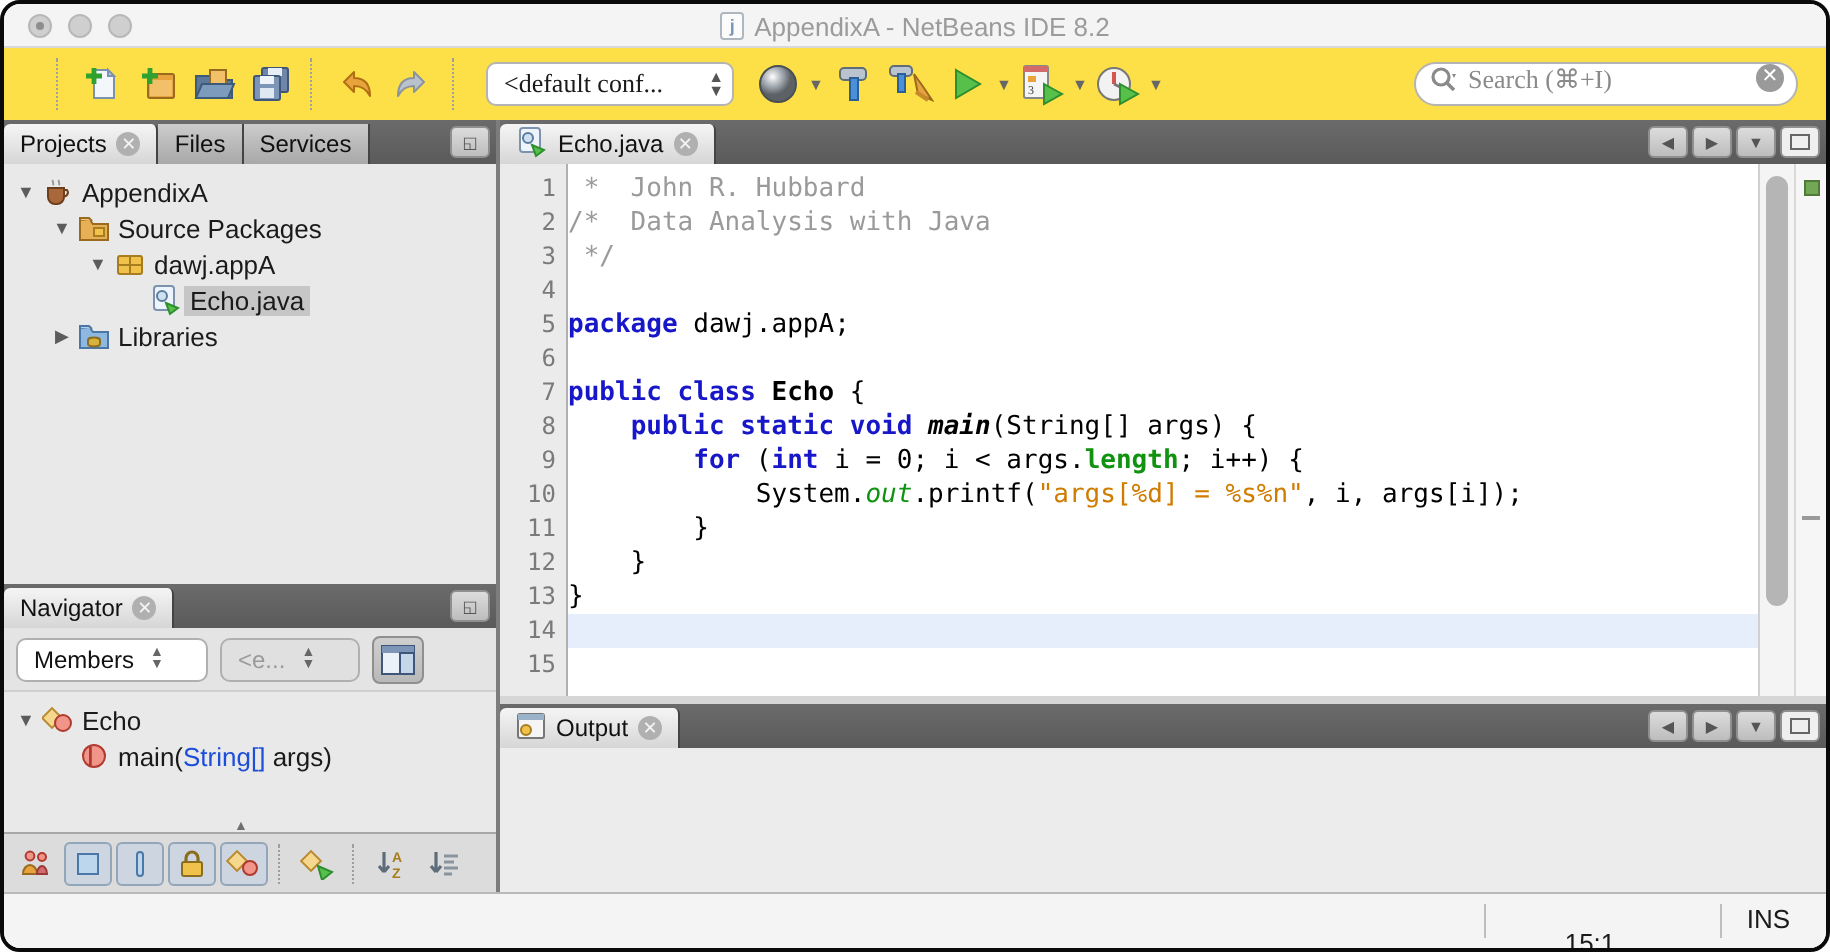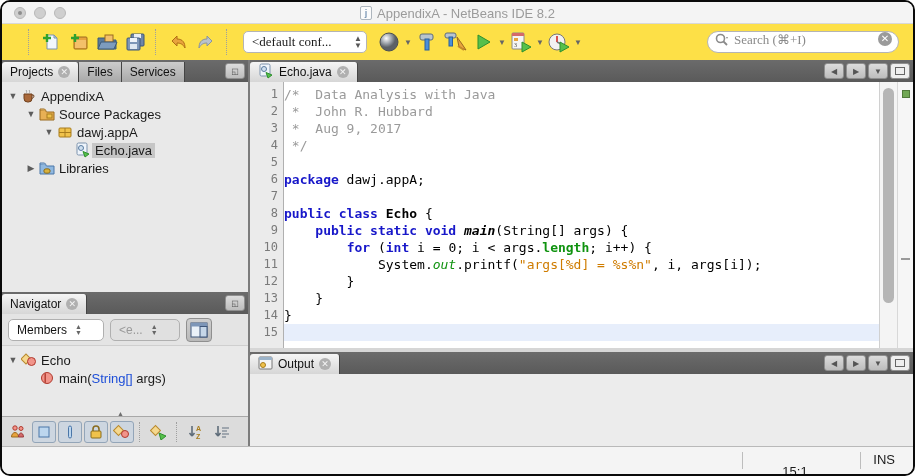--- a/index.html
+++ b/index.html
@@ -437,23 +437,22 @@
             <div class="gut-num">8</div>
             <div class="gut-num">9</div>
             <div class="gut-num">10</div>
             <div class="gut-num">11</div>
             <div class="gut-num">12</div>
             <div class="gut-num">13</div>
             <div class="gut-num">14</div>
             <div class="gut-num">15</div>
           </div>
         <div id="code-scroll">
+            <div class="code-line"><span class="sg-c"> *  John R. Hubbard</span></div>
             <div class="code-line"><span class="sg-c">/*  Data Analysis with Java</span></div>
-            <div class="code-line"><span class="sg-c"> *  John R. Hubbard</span></div>
-            <div class="code-line"><span class="sg-c"> *  Aug 9, 2017</span></div>
             <div class="code-line"><span class="sg-c"> */</span></div>
             <div class="code-line"></div>
             <div class="code-line"><span class="sg-k">package</span><span class="sg-p"> dawj.appA;</span></div>
             <div class="code-line"></div>
             <div class="code-line"><span class="sg-k">public class</span><span class="sg-p"> </span><span class="sg-b">Echo</span><span class="sg-p"> {</span></div>
             <div class="code-line"><span class="sg-p">    </span><span class="sg-k">public static void</span><span class="sg-p"> </span><span class="sg-bi">main</span><span class="sg-p">(String[] args) {</span></div>
             <div class="code-line"><span class="sg-p">        </span><span class="sg-k">for</span><span class="sg-p"> (</span><span class="sg-k">int</span><span class="sg-p"> i = 0; i &lt; args.</span><span class="sg-gb">length</span><span class="sg-p">; i++) {</span></div>
             <div class="code-line"><span class="sg-p">            System.</span><span class="sg-gi">out</span><span class="sg-p">.printf(</span><span class="sg-s">"args[%d] = %s%n"</span><span class="sg-p">, i, args[i]);</span></div>
             <div class="code-line"><span class="sg-p">        }</span></div>
             <div class="code-line"><span class="sg-p">    }</span></div>

